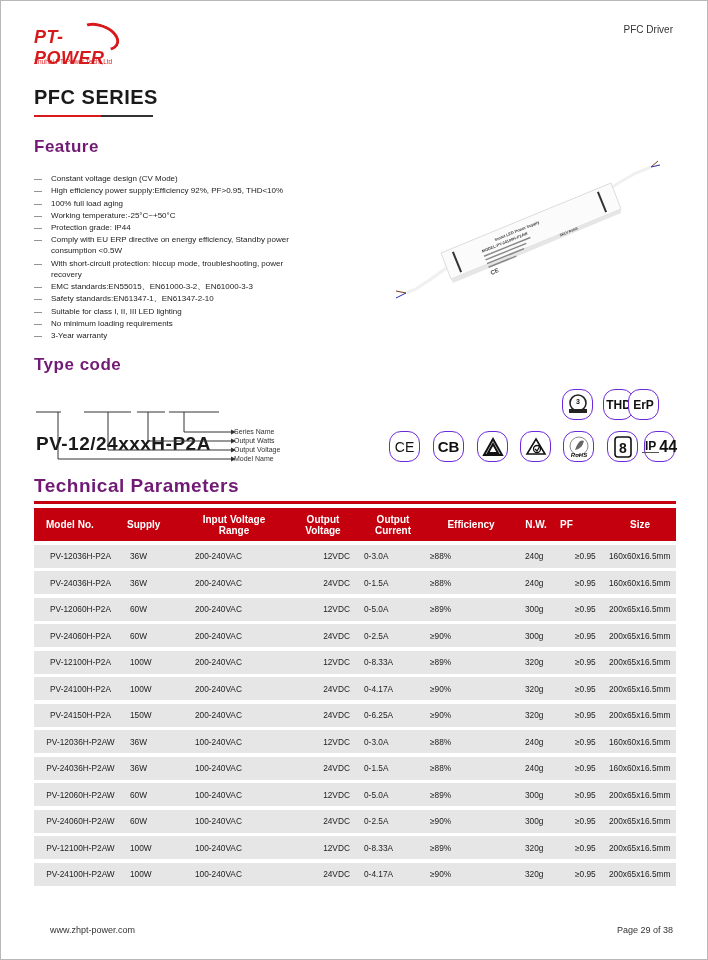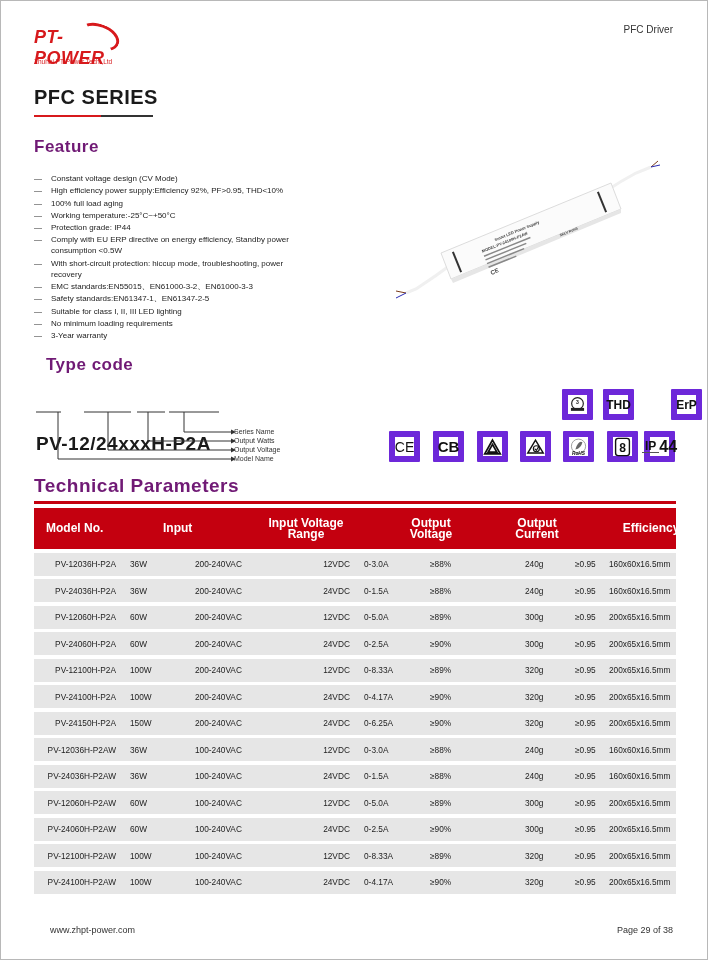--- a/index.html
+++ b/index.html
@@ -26,47 +26,47 @@
 
   
   .product { position: absolute; left: 395px; top: 150px; width: 300px; height: 160px; }
 
   
   .typecode { position: absolute; left: 35px; top: 384px; font-size: 19px; font-weight: 700; color: #1a1a1a; letter-spacing: 0.5px; margin-top: 48px; }
   .tc-diagram { position: absolute; left: 30px; top: 405px; width: 290px; height: 65px; }
   .tc-label { position: absolute; left: 233px; font-size: 7px; color: #333; white-space: nowrap; }
 
   
-  .cert { position: absolute; width: 31px; height: 31px; border: 6px solid #6d28d9; border-radius: 1px; background: #fff; display: flex; align-items: center; justify-content: center; font-weight: 700; color: #111; }
+  .cert { position: absolute; width: 31px; height: 31px; border: 1px solid #6d28d9; border-radius: 12px; background: #fff; display: flex; align-items: center; justify-content: center; font-weight: 700; color: #111; }
 
   
   .tp-underline { position: absolute; left: 33px; top: 500px; width: 642px; height: 3px; background: #c4000f; }
   .table { position: absolute; left: 33px; top: 507px; width: 642px; }
-  .thead { height: 41px; background: #c4000f; display: flex; align-items: center; color: #fff; font-size: 12px; font-weight: 700; gap: 36px; }
+  .thead { height: 33px; background: #c4000f; display: flex; align-items: center; color: #fff; font-size: 10px; font-weight: 700; }
   .thead .c { text-align: center; line-height: 11px; }
   .row { height: 23px; background: #e6e6e6; display: flex; align-items: center; margin-top: 3.5px; font-size: 8.3px; color: #222; }
   .row:first-of-type { margin-top: 4px; }
   .c { flex: none; }
-  .c0 { width: 82px; padding-left: 11px; text-align: right; }
+  .c0 { width: 82px; padding-left: 11px; text-align: center; }
   .c1 { width: 62px; text-align: left; padding-left: 14px; }
   .c2 { width: 112px; text-align: left; padding-left: 17px; }
   .c3 { width: 66px; text-align: center; padding-left: 27px; }
   .c4 { width: 74px; text-align: left; padding-left: 8px; }
   .c5 { width: 82px; text-align: left; padding-left: 0px; }
   .c6 { width: 48px; text-align: left; padding-left: 13px; }
   .c7 { width: 44px; text-align: left; padding-left: 15px; }
   .c8 { width: 72px; text-align: left; padding-left: 5px; }
   .thead .c0 { padding-left: 12px; text-align: left; }
   .thead .c1 { padding-left: 11px; text-align: left; }
   .thead .c2 { padding-left: 0; text-align: center; }
   .thead .c3 { padding-left: 0; text-align: center; }
   .thead .c4 { padding-left: 0; text-align: center; }
   .thead .c5 { padding-left: 0; text-align: center; }
   .thead .c6 { padding-left: 0; text-align: center; }
-  .thead .c7 { padding-left: 0; text-align: right; }
+  .thead .c7 { padding-left: 0; text-align: left; }
   .thead .c8 { padding-left: 0; text-align: center; }
 
   .footer-url { position: absolute; left: 33px; top: 924px; font-size: 9px; color: #333; margin-left: 16px; }
   .footer-page { position: absolute; right: 34px; top: 924px; font-size: 9px; color: #333; }
 </style>
 </head>
 <body>
 
 <div class="page">
 
@@ -83,21 +83,21 @@
   <div class="h2" style="left:33px; top:136px;">Feature</div>
   <ul class="features" id="features">
       <li><span class="dash">—</span><span>Constant voltage design (CV Mode)</span></li>
       <li><span class="dash">—</span><span>High efficiency power supply:Efficiency 92%, PF&gt;0.95, THD&lt;10%</span></li>
       <li><span class="dash">—</span><span>100% full load aging</span></li>
       <li><span class="dash">—</span><span>Working temperature:-25°C~+50°C</span></li>
       <li><span class="dash">—</span><span>Protection grade: IP44</span></li>
       <li><span class="dash">—</span><span>Comply with EU ERP directive on energy efficiency, Standby power consumption &lt;0.5W</span></li>
       <li><span class="dash">—</span><span>With short-circuit protection: hiccup mode, troubleshooting, power recovery</span></li>
       <li><span class="dash">—</span><span>EMC standards:EN55015、EN61000-3-2、EN61000-3-3</span></li>
-      <li><span class="dash">—</span><span>Safety standards:EN61347-1、EN61347-2-5</span></li>
+      <li><span class="dash">—</span><span>Safety standards:EN61347-1、EN61347-2-10</span></li>
       <li><span class="dash">—</span><span>Suitable for class I, II, III LED lighting</span></li>
       <li><span class="dash">—</span><span>No minimum loading requirements</span></li>
       <li><span class="dash">—</span><span>3-Year warranty</span></li>
     </ul>
 
   <svg class="product" viewBox="0 0 300 160">
 
     <path d="M210 40 Q225 30 240 22 L255 16" stroke="#f0f0f0" stroke-width="3" fill="none"></path>
     <path d="M255 16 L262 10" stroke="#7a3b1a" stroke-width="1"></path>
     <path d="M255 16 L264 14" stroke="#2a2ab0" stroke-width="1"></path>
@@ -115,21 +115,21 @@
       <rect x="82" y="89" width="44" height="1.5" fill="#888"></rect>
       <rect x="82" y="93" width="40" height="1.5" fill="#888"></rect>
       <rect x="82" y="97" width="30" height="1.5" fill="#888"></rect>
       <text x="82" y="106" font-size="6" font-weight="700">CE</text>
       <text x="160" y="96" font-size="3.5" font-weight="700">SELV RoHS</text>
     </g>
     <rect x="60" y="100" width="2" height="22" fill="#333" transform="rotate(-22 61 111)"></rect>
     <rect x="205" y="40" width="2" height="22" fill="#333" transform="rotate(-22 206 51)"></rect>
   </svg>
 
-  <div class="h2" style="left:45px; top:354px;">Type code</div>
+  <div class="h2" style="left:33px; top:354px;">Type code</div>
   <div class="typecode">PV-12/24xxxH-P2A</div>
   <svg class="tc-diagram" viewBox="0 0 290 65">
     <g stroke="#333" stroke-width="1" fill="none">
       <line x1="5" y1="6" x2="30" y2="6"></line>
       <line x1="53" y1="6" x2="100" y2="6"></line>
       <line x1="106" y1="6" x2="134" y2="6"></line>
       <line x1="138" y1="6" x2="188" y2="6"></line>
 
       <polyline points="153,6 153,26 200,26"></polyline>
 
@@ -152,21 +152,21 @@
   <div class="tc-label" style="top:454px;">Model Name</div>
 
   <div class="cert" style="left:561px; top:388px;">
     <svg width="26" height="26" viewBox="0 0 26 26">
       <circle cx="13" cy="11" r="8" fill="none" stroke="#222" stroke-width="1.6"></circle>
       <text x="13" y="12" font-size="7" text-anchor="middle" font-weight="700" font-family="Liberation Sans, sans-serif" fill="#111">3</text>
       <rect x="4" y="17" width="18" height="4" fill="#222"></rect>
     </svg>
   </div>
   <div class="cert" style="left:602px; top:388px; font-size:12px;">THD</div>
-  <div class="cert" style="left:670px; top:388px; font-size:12px;">ErP</div>
+  <div class="cert" style="left:627px; top:388px; font-size:12px;">ErP</div>
 
   <div class="cert" style="left:388px; top:430px; font-size:14px; font-weight:400;">CE</div>
   <div class="cert" style="left:432px; top:430px; font-size:15px;">CB</div>
   <div class="cert" style="left:476px; top:430px;">
     <svg width="22" height="20" viewBox="0 0 22 20">
         <path d="M11 2 L20 18 L2 18 Z M11 7 L16 16 L6 16 Z" fill="none" stroke="#111" stroke-width="2"></path>
       </svg>
   </div>
   <div class="cert" style="left:519px; top:430px;">
     <svg width="22" height="20" viewBox="0 0 22 20">
@@ -195,21 +195,21 @@
 
   <div class="h2" style="left:33px; top:474px; font-size:19px;">Technical Parameters</div>
   <div class="tp-underline"></div>
 
   <div class="table" id="spec-table">
     <div class="thead" id="spec-thead">
         <div class="c c0">
           <div>Model No.</div>
         </div>
         <div class="c c1">
-          <div>Input</div>
+          <div>Supply</div>
         </div>
         <div class="c c2">
           <div>Input Voltage</div>
           <div>Range</div>
         </div>
         <div class="c c3">
           <div>Output</div>
           <div>Voltage</div>
         </div>
         <div class="c c4">

